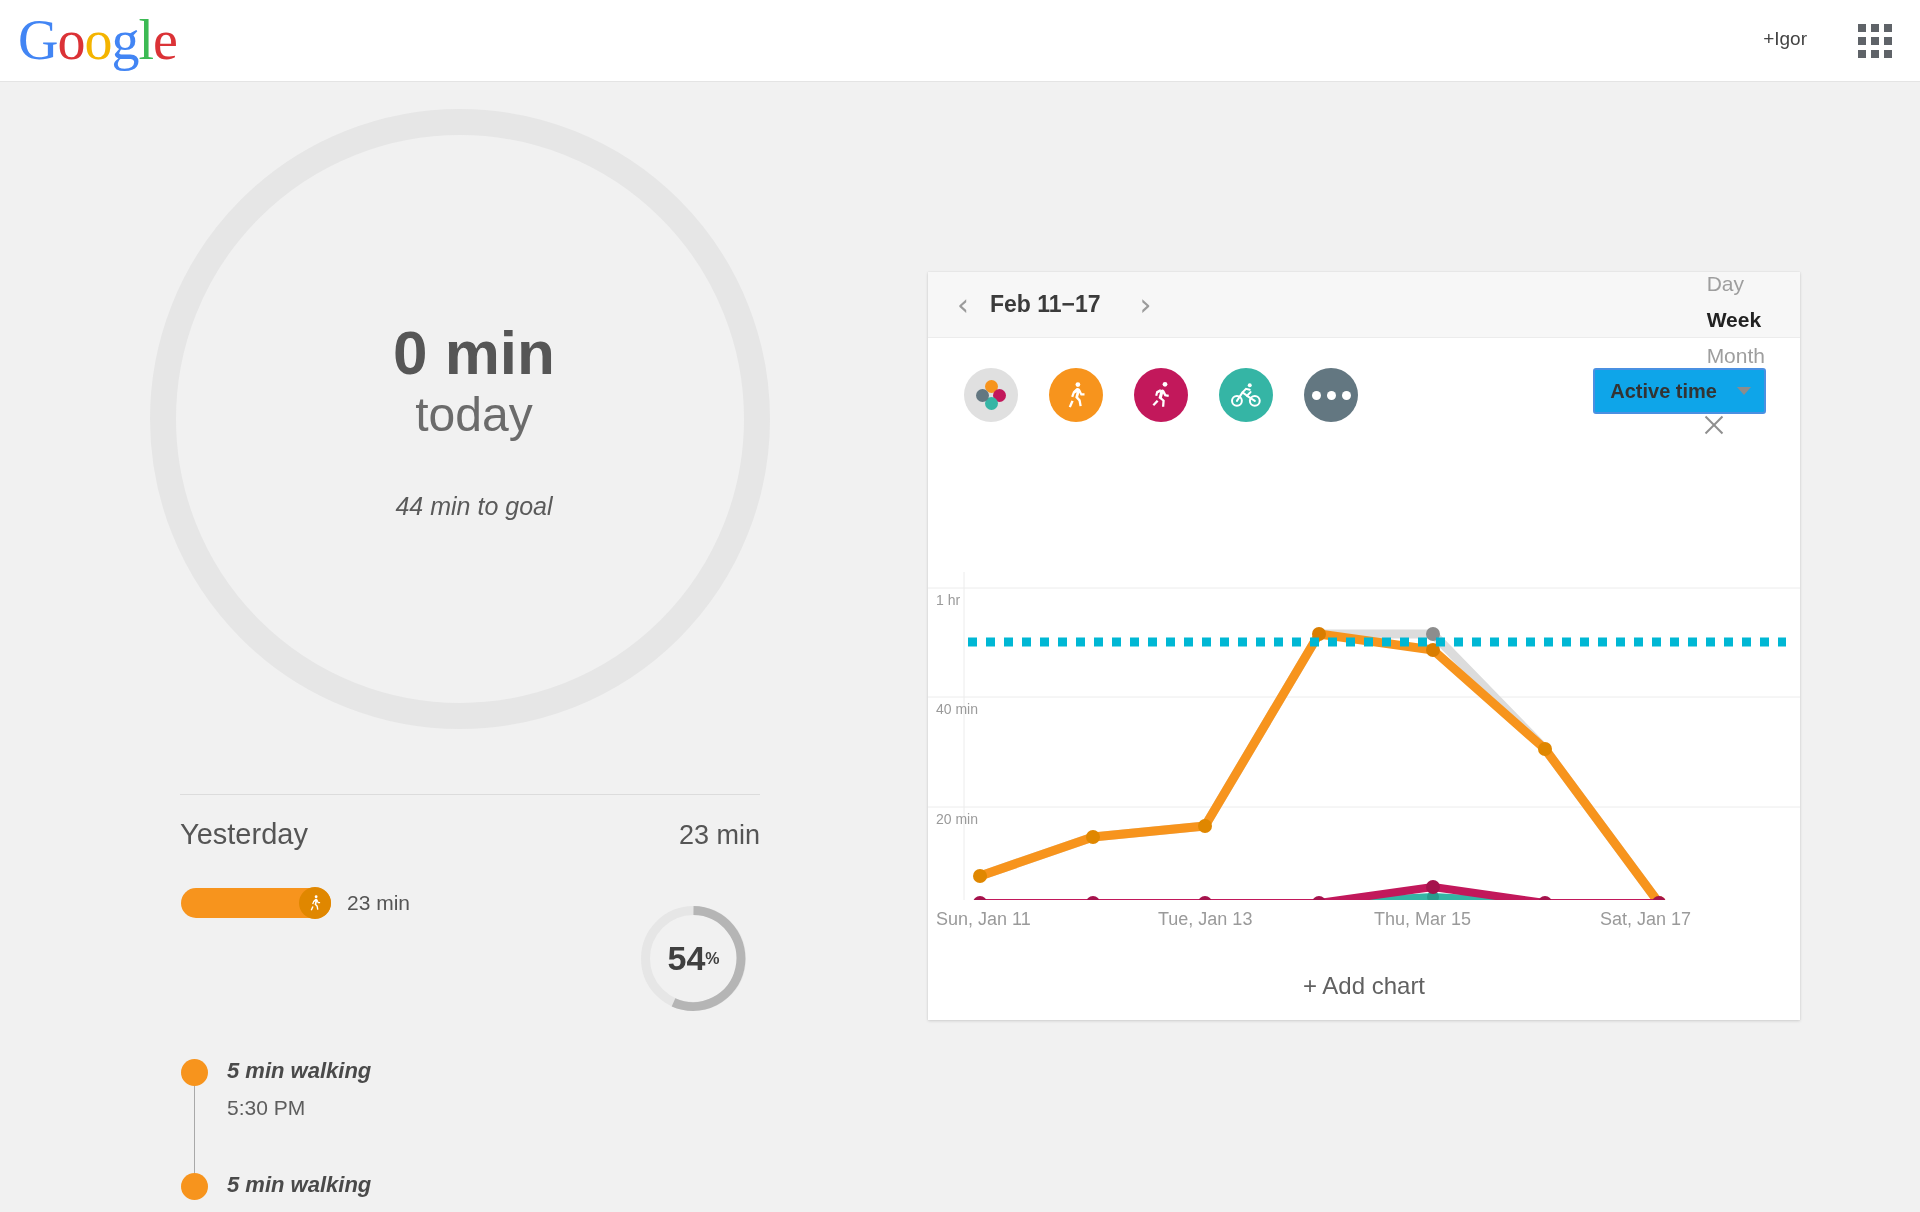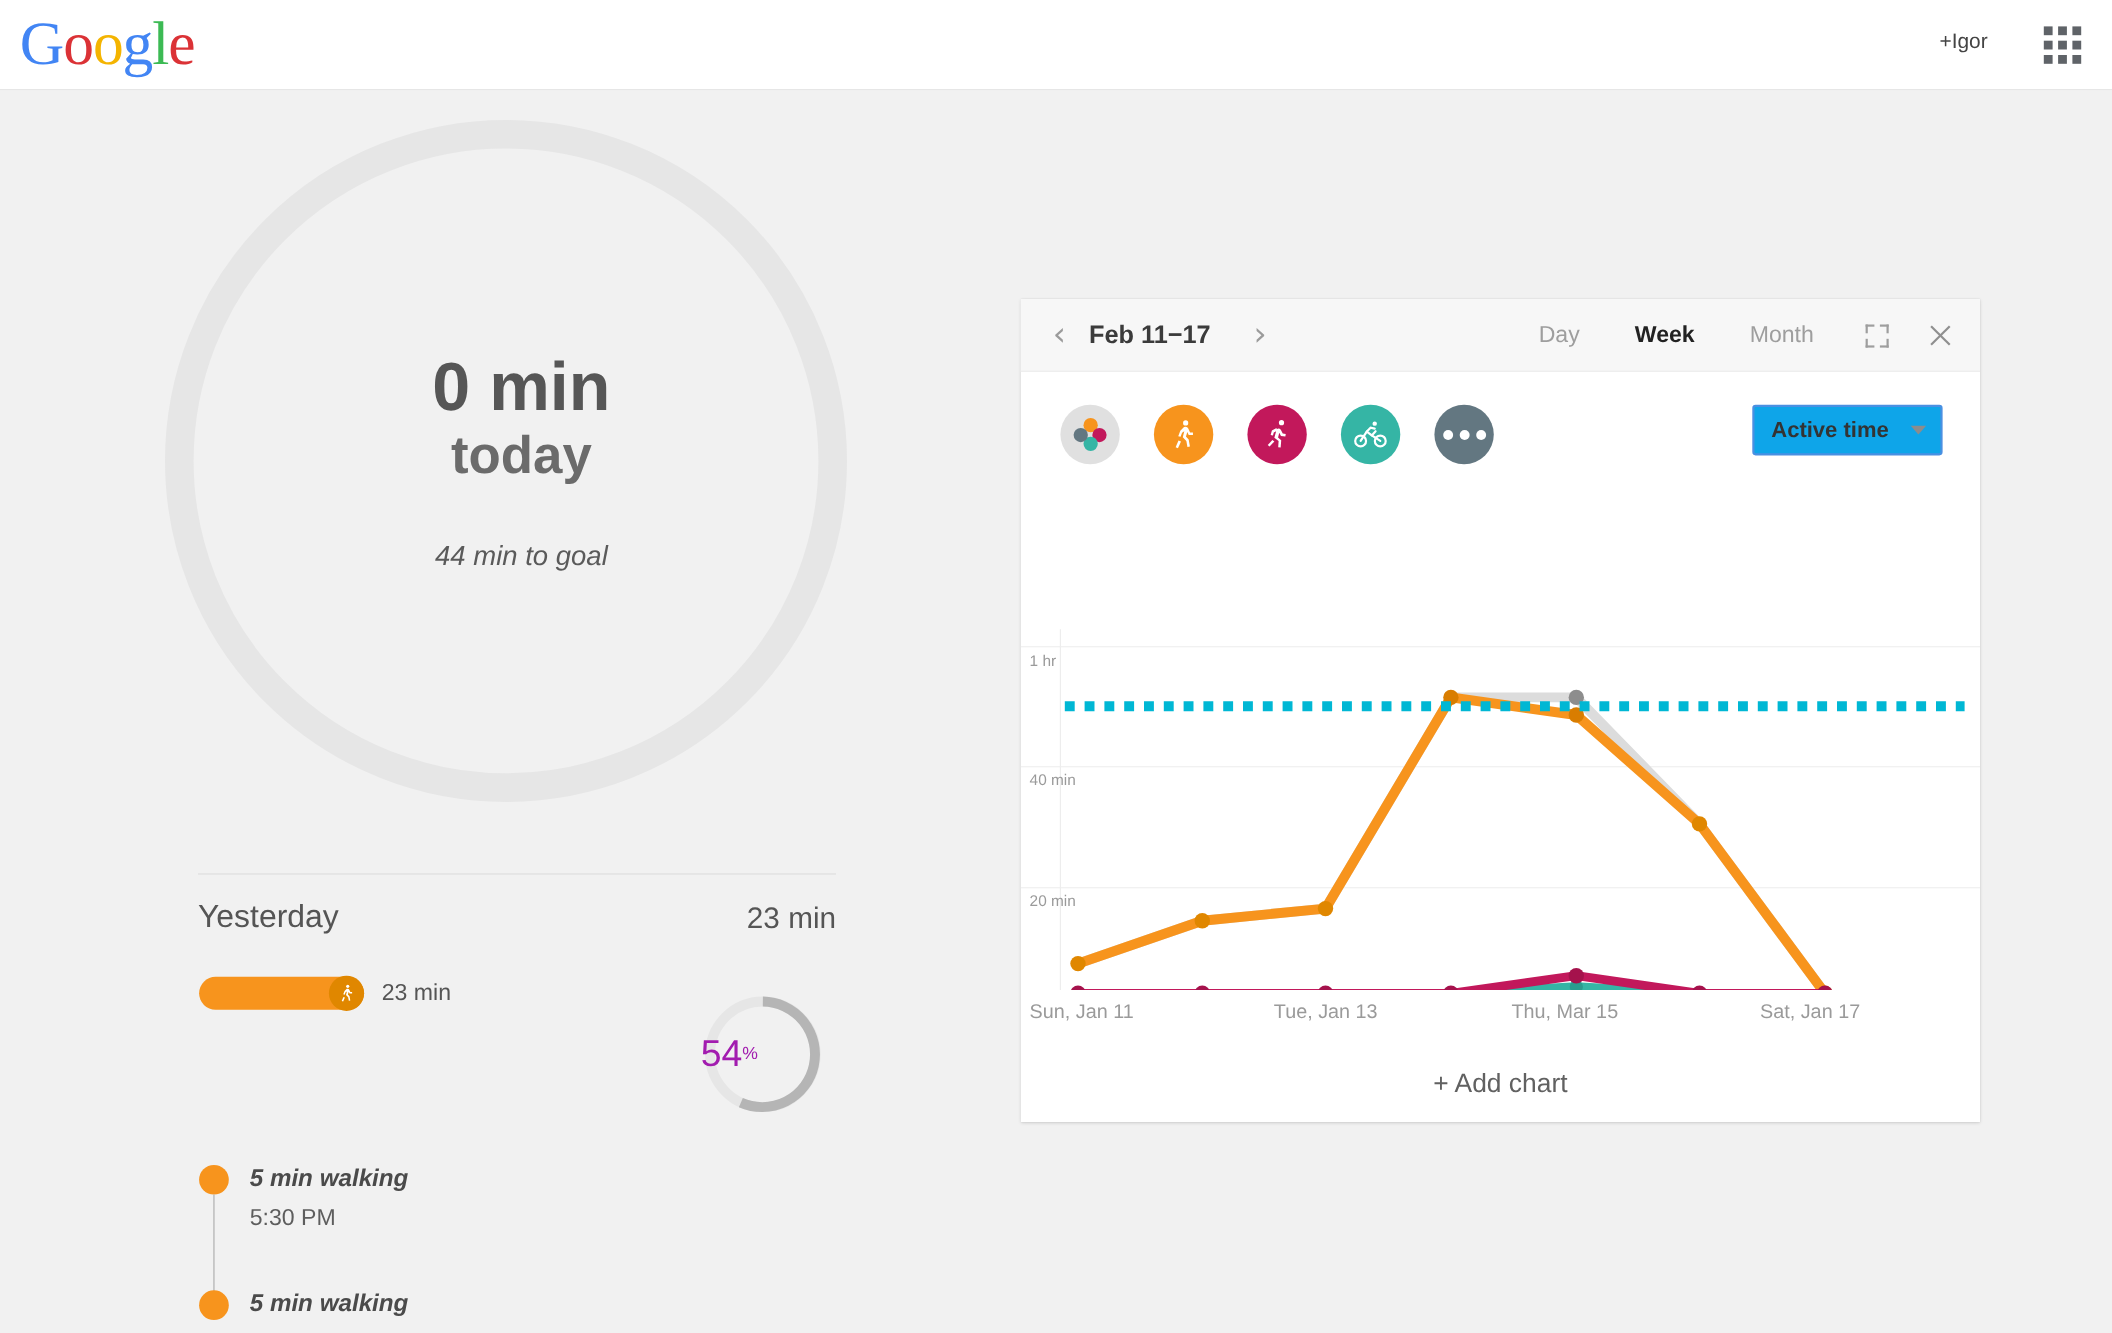--- a/index.html
+++ b/index.html
@@ -58,21 +58,21 @@
     position: absolute; left: 164px; top: 109px;
     width: 620px; height: 620px;
     display: flex; flex-direction: column;
     align-items: center; justify-content: center;
   }
   .today-value {
     font-size: 62px; font-weight: bold; color: #565656;
     line-height: 70px;
   }
   .today-label {
-    font-size: 48px; color: #6b6b6b; font-weight: 700;
+    font-size: 48px; color: #6b6b6b; font-weight: 400;
     line-height: 58px; margin-top: -2px; text-align: center;
   }
   .today-goal {
     font-size: 25px; color: #5a5a5a; font-style: italic;
     margin-top: 48px;
   }
 
   .divider {
     position: absolute; left: 180px; top: 794px;
     width: 580px; height: 1px; background: #dcdcdc;
@@ -105,22 +105,22 @@
   }
   .bar-min { margin-left: 16px; font-size: 21px; color: #555; }
 
   .donut {
     position: absolute; left: 637px; top: 902px;
     width: 113px; height: 113px;
   }
   .donut-text {
     position: absolute; left: 637px; top: 902px;
     width: 113px; height: 113px;
-    display: flex; align-items: center; 
-    font-size: 34px; color: #a21caf; font-weight: 400;
+    display: flex; align-items: center; justify-content: center;
+    font-size: 34px; color: #404040; font-weight: 700;
   }
   .donut-text sup { font-size: 16px; vertical-align: super; }
 
   .timeline { position: absolute; left: 181px; top: 1055px; width: 560px; }
   .tl-item { position: relative; padding-left: 46px; }
   .tl-dot {
     position: absolute; left: 0; top: 4px;
     width: 27px; height: 27px; border-radius: 50%;
     background: #f7941d;
   }
@@ -149,21 +149,21 @@
     display: flex; align-items: center; justify-content: center;
     color: #9b9b9b; font-size: 30px; cursor: pointer;
     font-family: "DejaVu Sans", sans-serif;
   }
   .range-label {
     font-size: 23px; font-weight: bold; color: #3b3b3b;
     margin: 0 10px; white-space: nowrap;
   }
   .head-right {
     position: absolute; right: 16px; top: 0; height: 66px;
-    display: flex; align-items: center; gap: 12px;
+    display: flex; gap: 12px; flex-direction: column;
   }
   .seg { font-size: 21px; color: #9e9e9e; padding: 0 19px; cursor: pointer; }
   .seg.active { color: #222; font-weight: bold; }
   .icon-btn {
     width: 40px; height: 40px; margin-left: 6px;
     display: flex; align-items: center; justify-content: center;
     cursor: pointer;
   }
   .expand-ico { position: relative; width: 21px; height: 21px; }
   .expand-ico i { position: absolute; width: 8px; height: 8px; border: 2px solid #9e9e9e; }

